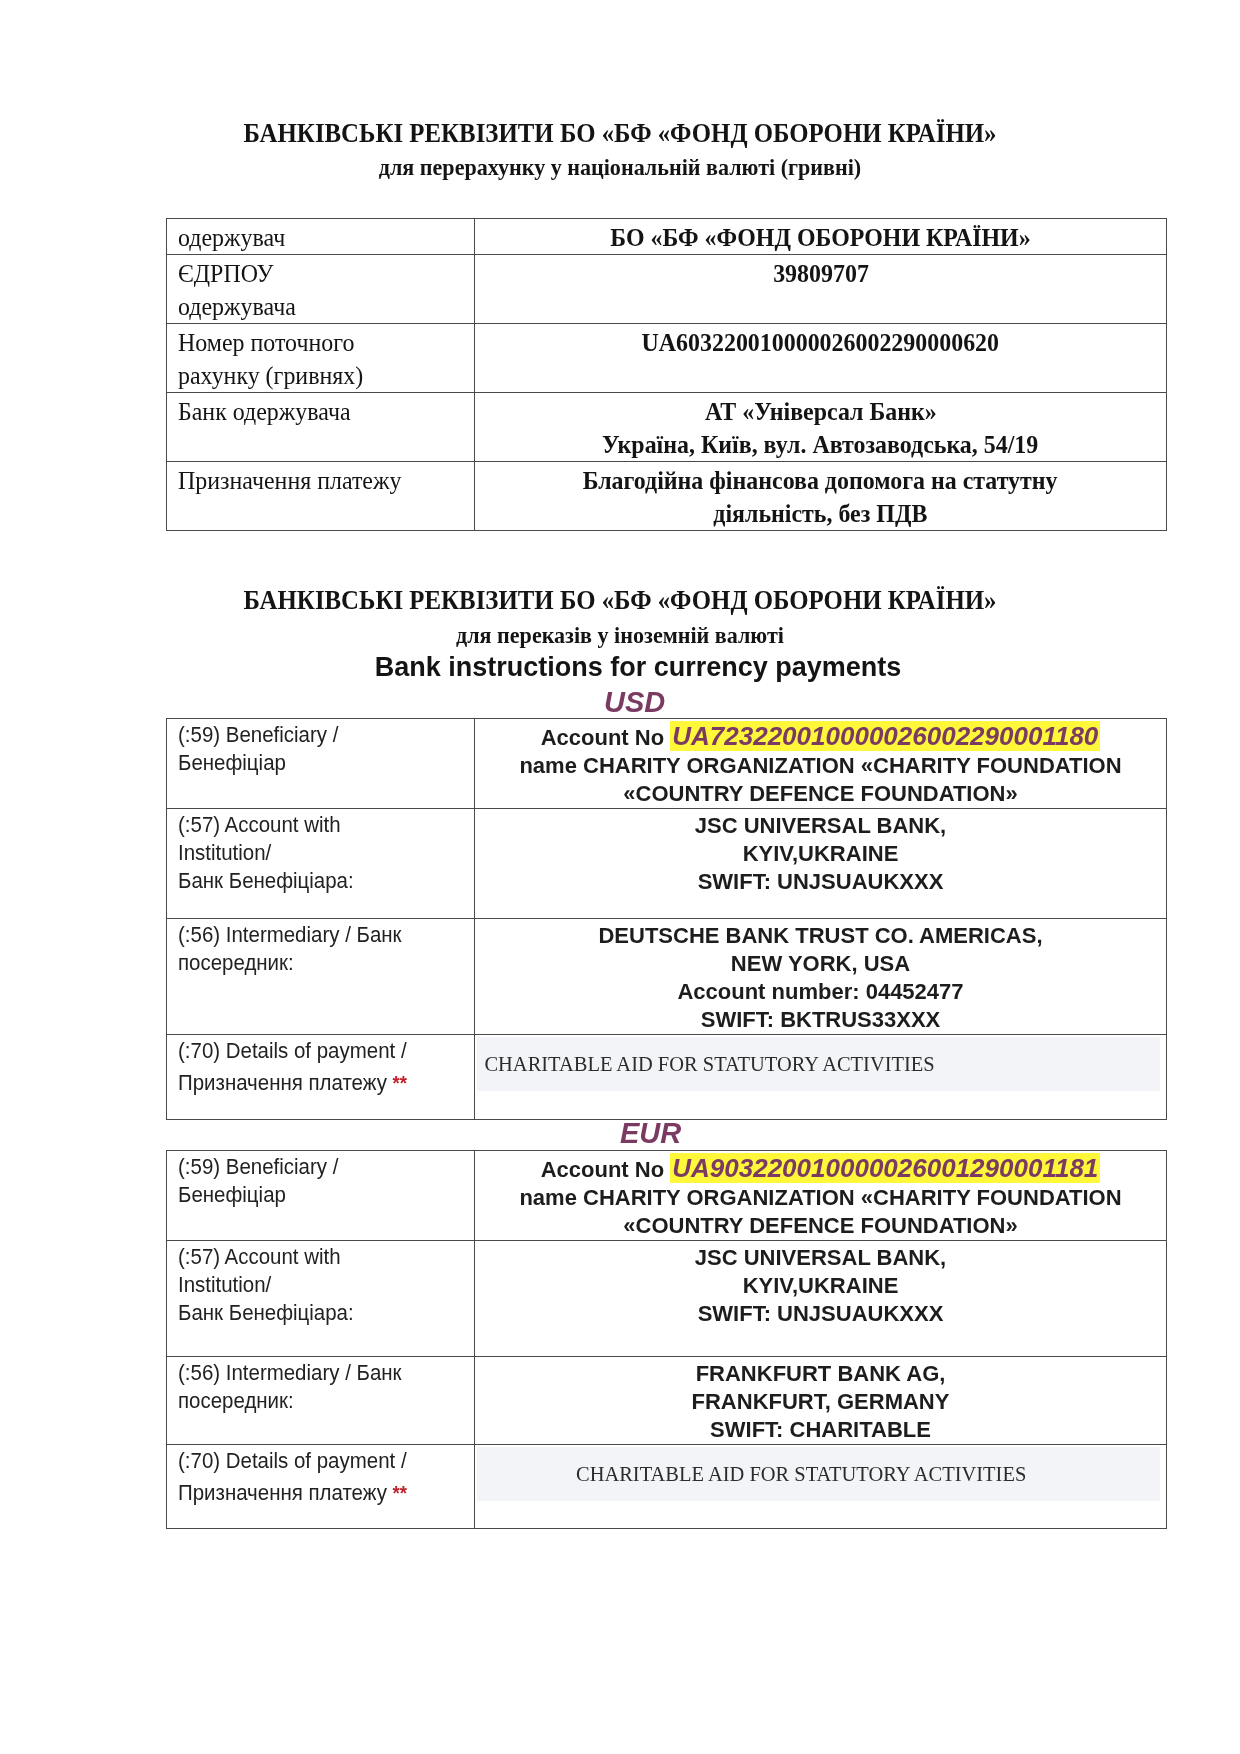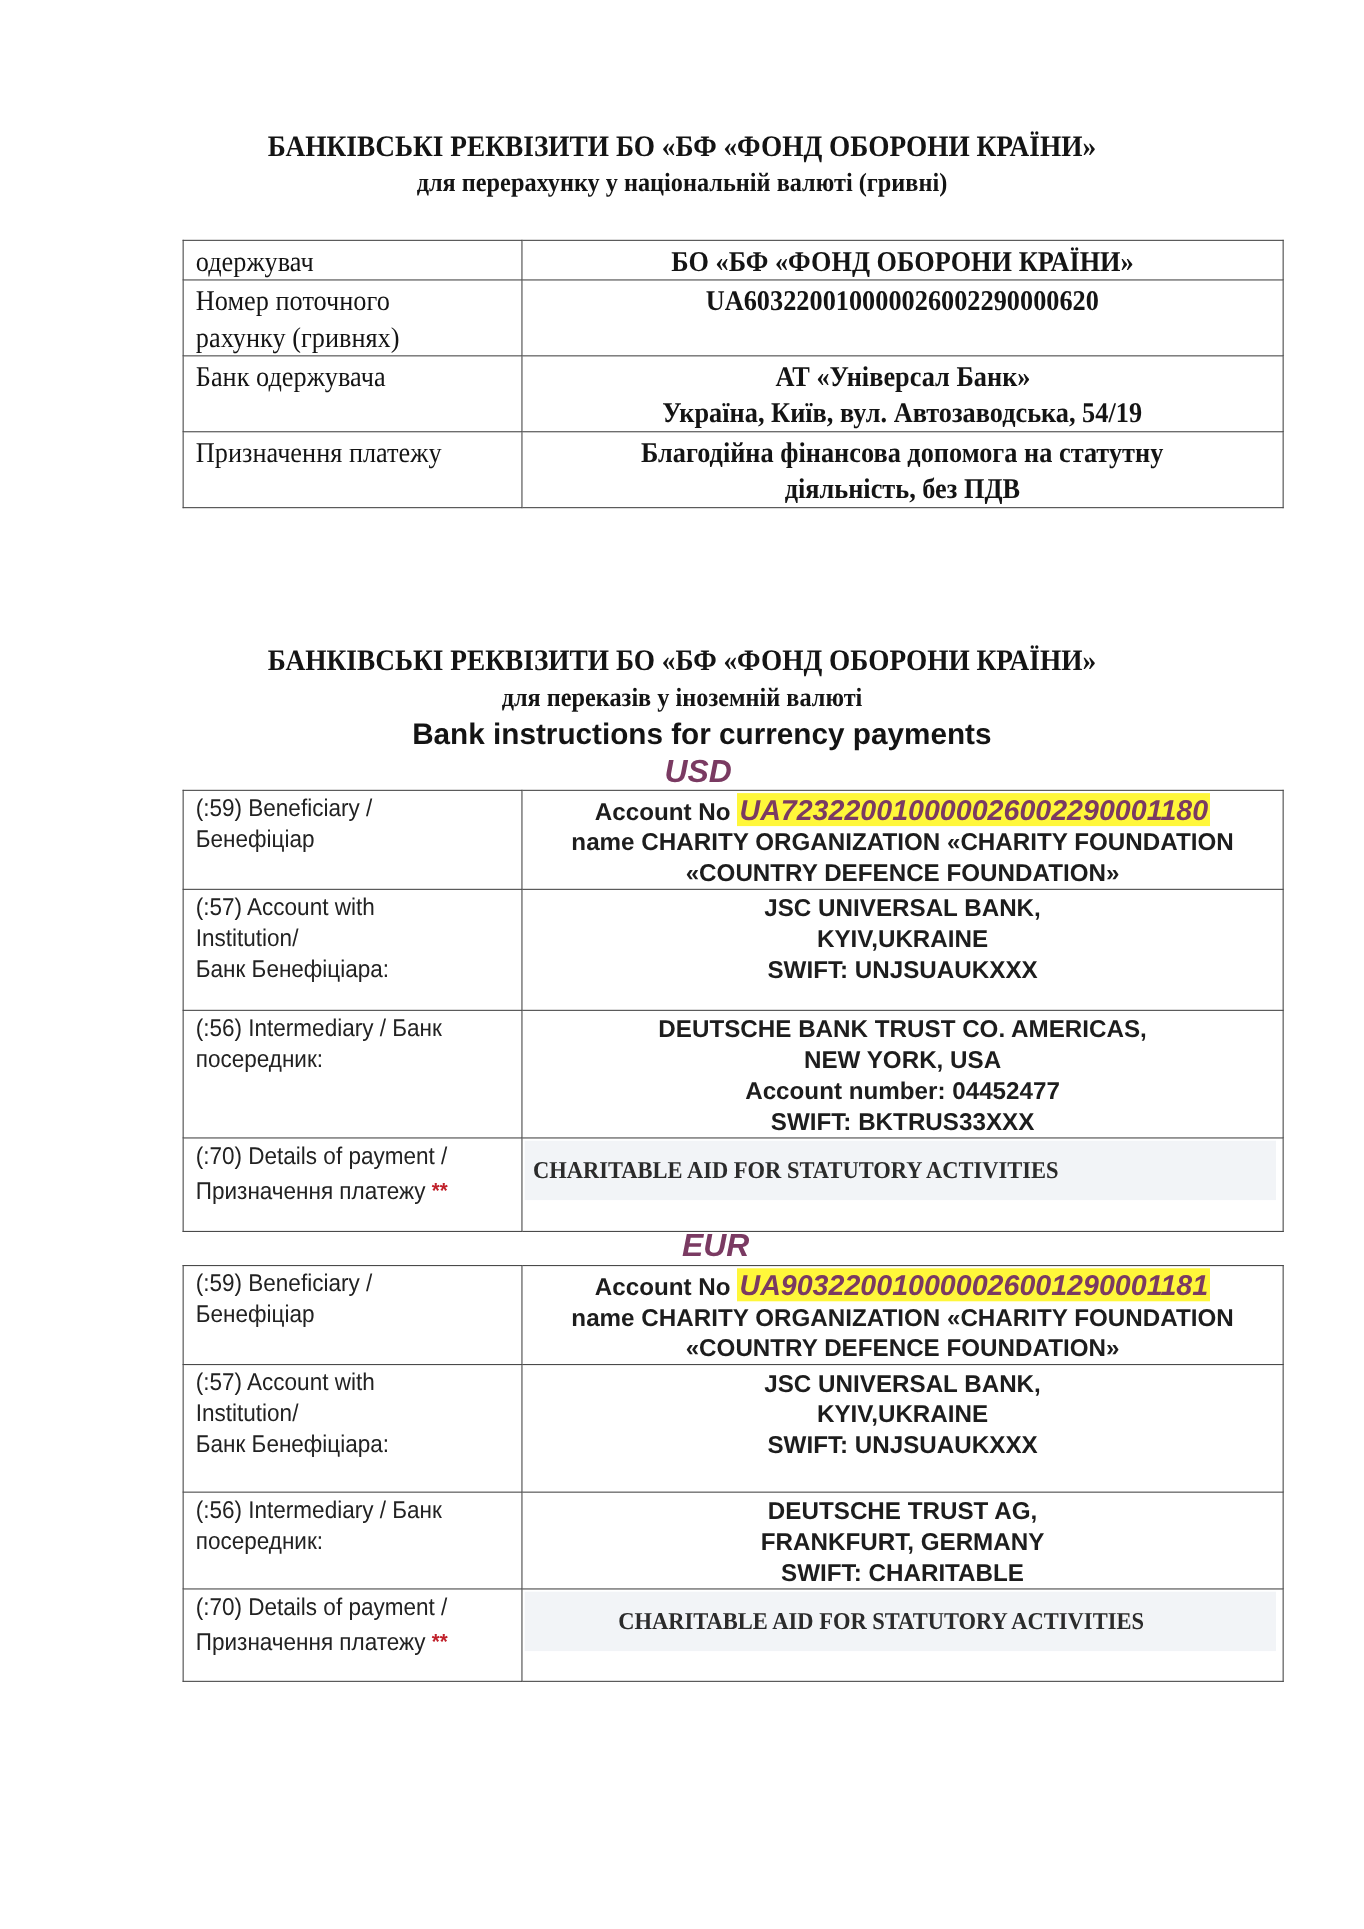--- a/index.html
+++ b/index.html
@@ -49,21 +49,21 @@
     font-family: "Liberation Sans", sans-serif; font-weight: bold; font-size: 22px; line-height: 28px;
     text-align: center; padding: 3px 4px 0 4px; color: #1d1d1d;
   }
   .fx td.val span.line { display: block; white-space: nowrap; }
   .acct {
     background: #fff73a; color: #7a3a62; font-style: italic; font-size: 26px; padding: 0 2px; text-align: right;
   }
   .stars { color: #c0202a; font-size: 20px; vertical-align: top; font-weight: bold; }
   .details-box {
     margin: 2px 6px 0 2px; background: #f2f4f7; height: 54px;
-    font-family: "Liberation Serif", serif; font-weight: bold; font-size: 22px;
+    font-family: "Liberation Serif", serif; font-weight: normal; font-size: 22px;
     display: flex; align-items: center; color: #2b2b2b;
   }
   .details-box span { display: inline-block; transform: scaleX(0.93); transform-origin: left center; }
 </style>
 </head>
 <body>
 
 <h1 class="heading h-main" style="top:118px;">БАНКІВСЬКІ РЕКВІЗИТИ БО «БФ «ФОНД ОБОРОНИ КРАЇНИ»</h1>
 <h2 class="heading h-sub" style="top:154px;">для перерахунку у національній валюті (гривні)</h2>
 
@@ -72,20 +72,27 @@
       <col class="c1">
       <col class="c2">
     </colgroup>
   <tbody>
       <tr style="height:33px;">
     <td class="lbl"><span>одержувач</span></td>
     <td class="val"><span>БО «БФ «ФОНД ОБОРОНИ КРАЇНИ»</span></td>
   </tr>
   <tr style="height:67px;">
     <td class="lbl">
+      <span>ЄДРПОУ</span><br>
+      <span>одержувача</span>
+    </td>
+    <td class="val"><span>39809707</span></td>
+  </tr>
+  <tr style="height:67px;">
+    <td class="lbl">
       <span>Номер поточного</span><br>
       <span>рахунку (гривнях)</span>
     </td>
     <td class="val"><span>UA603220010000026002290000620</span></td>
   </tr>
   <tr style="height:67px;padding-left:28px;">
     <td class="lbl"><span>Банк одержувача</span></td>
     <td class="val">
       <span>АТ «Універсал Банк»</span><br>
       <span>Україна, Київ, вул. Автозаводська, 54/19</span>
@@ -198,21 +205,21 @@
       <span class="line">KYIV,UKRAINE</span>
       <span class="line">SWIFT: UNJSUAUKXXX</span>
     </td>
   </tr>
   <tr style="height:86px;">
     <td class="lbl">
       <span class="line">(:56) Intermediary / Банк</span>
       <span class="line">посередник:</span>
     </td>
     <td class="val">
-      <span class="line">DEUTSCHE TRUST AG,</span>
+      <span class="line">FRANKFURT BANK AG,</span>
       <span class="line">FRANKFURT, GERMANY</span>
       <span class="line">SWIFT:   CHARITABLE</span>
     </td>
   </tr>
   <tr style="height:84px;">
     <td class="lbl">
       <span class="line">(:70) Details of payment /</span>
       <span class="line" style="margin-top:4px;"><span>Призначення платежу</span> <span class="stars">**</span></span>
     </td>
     <td>

